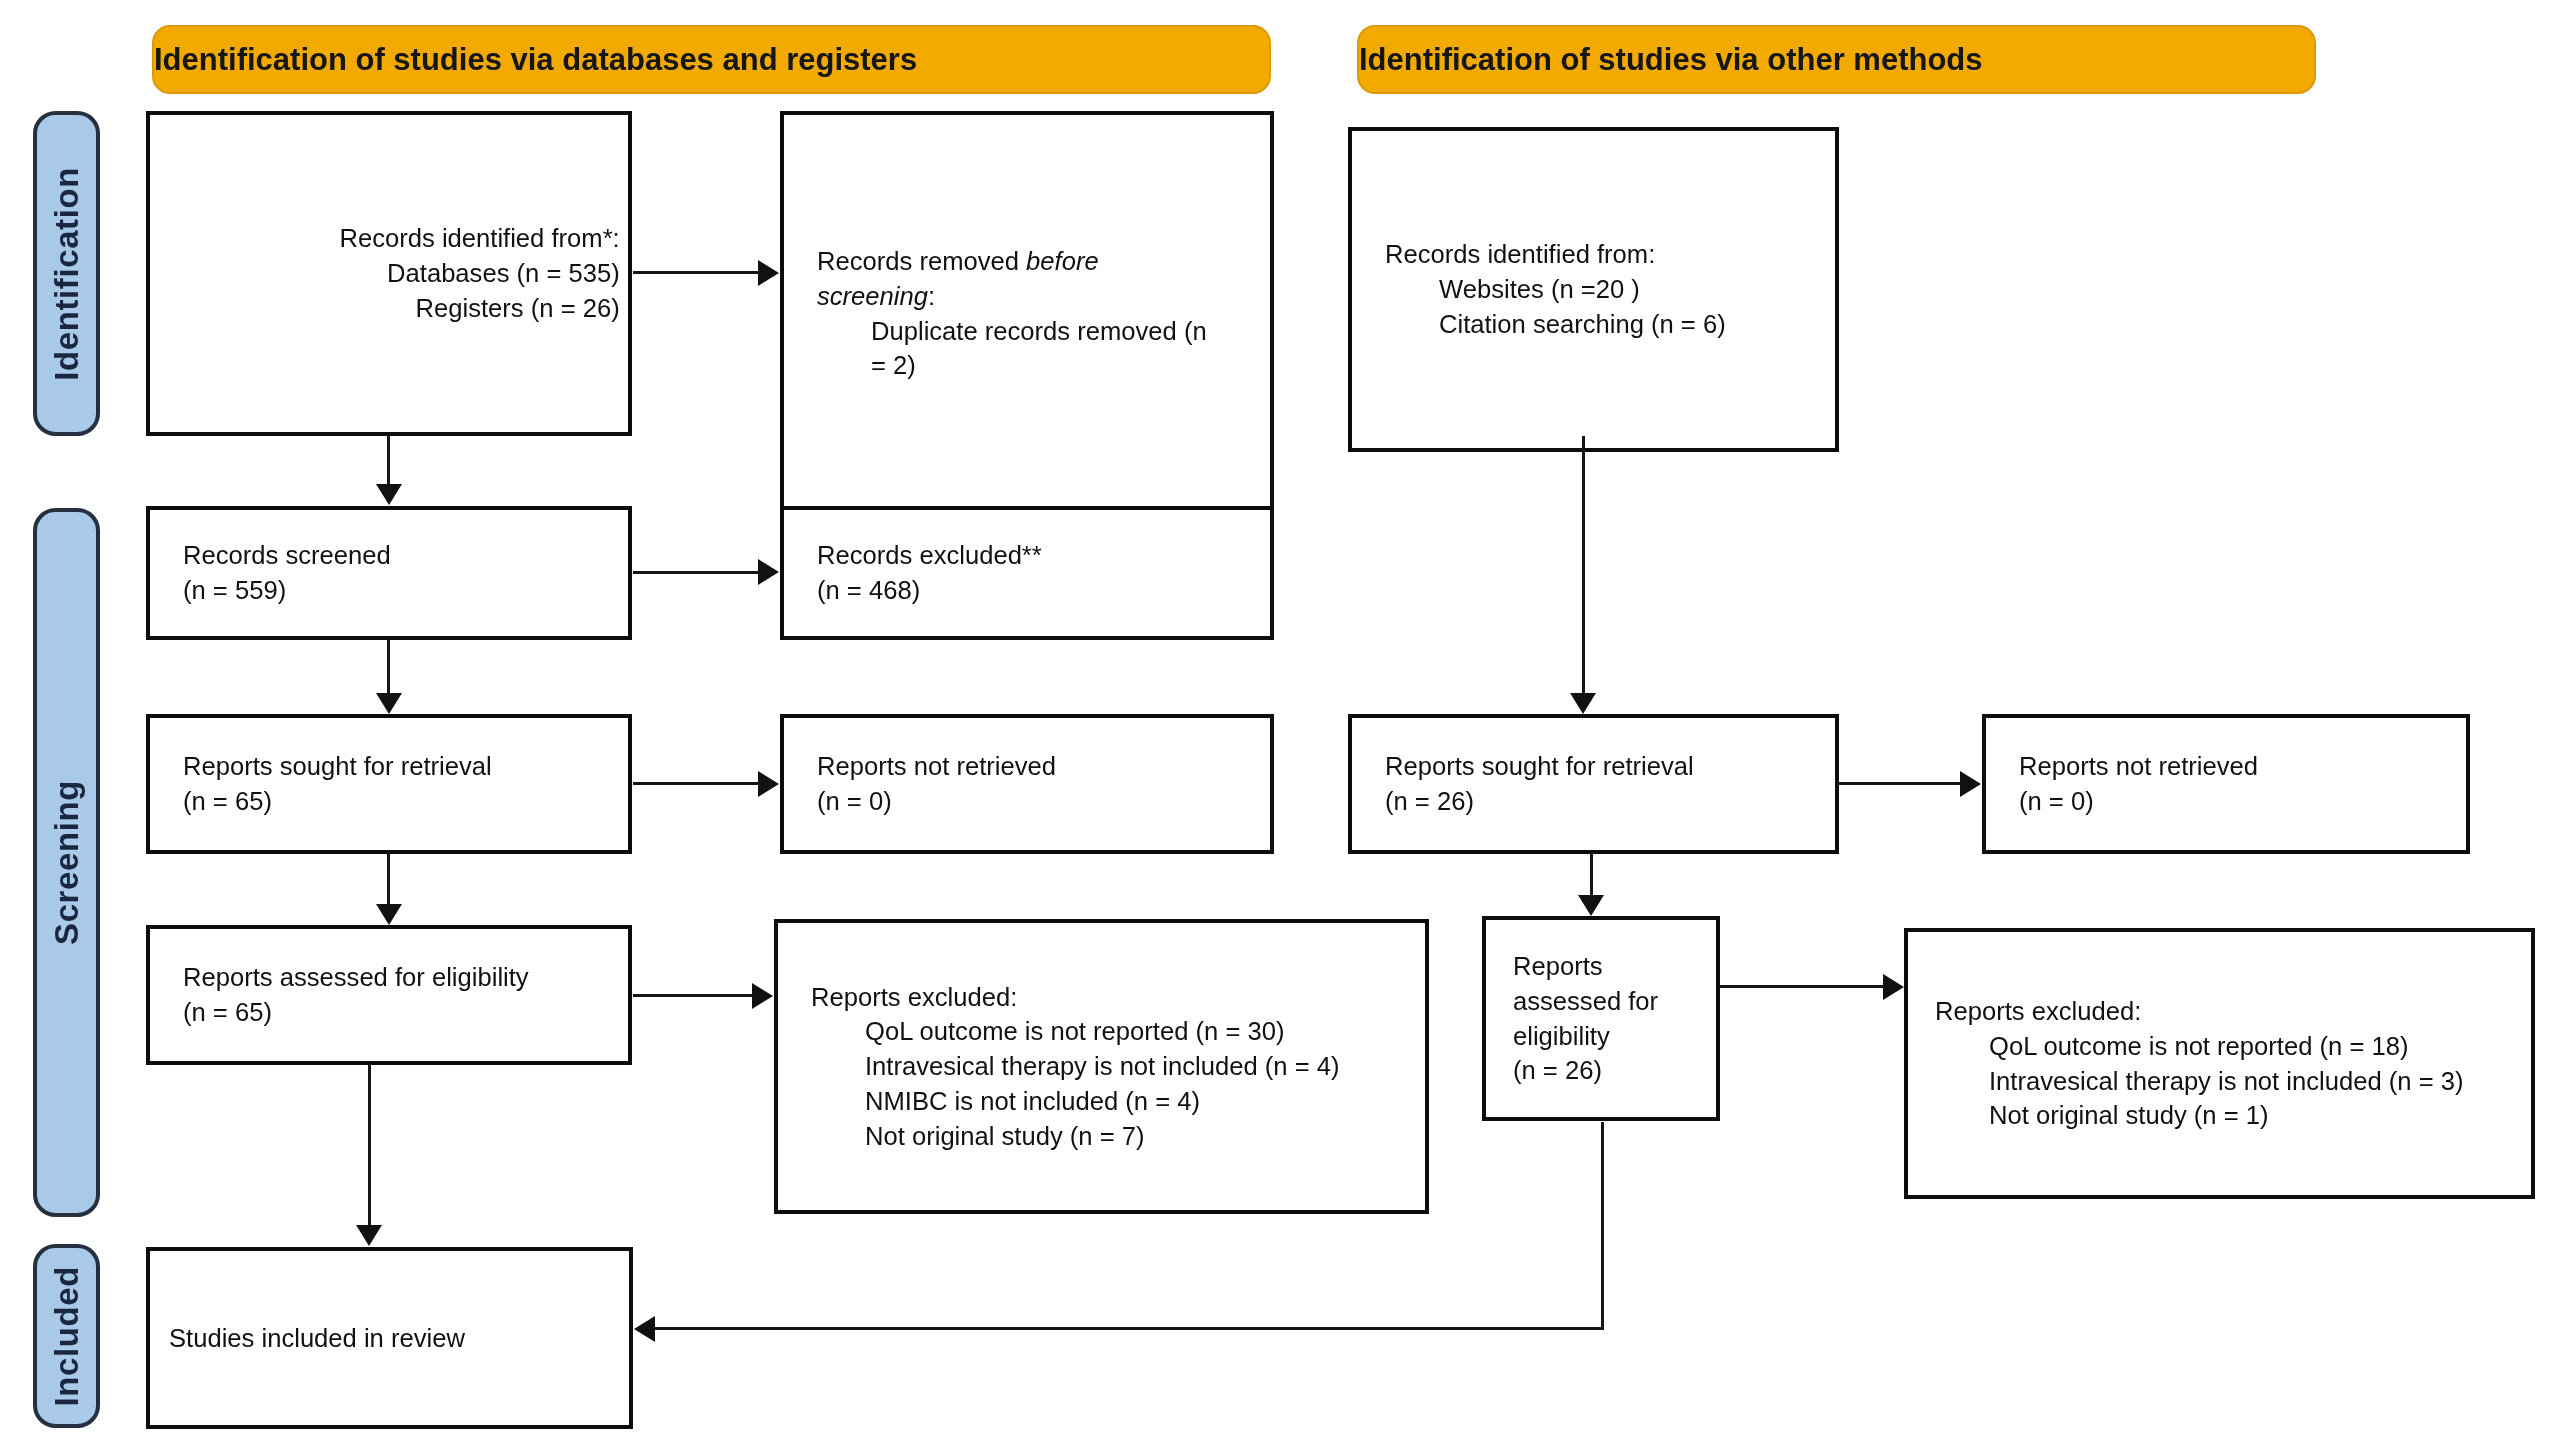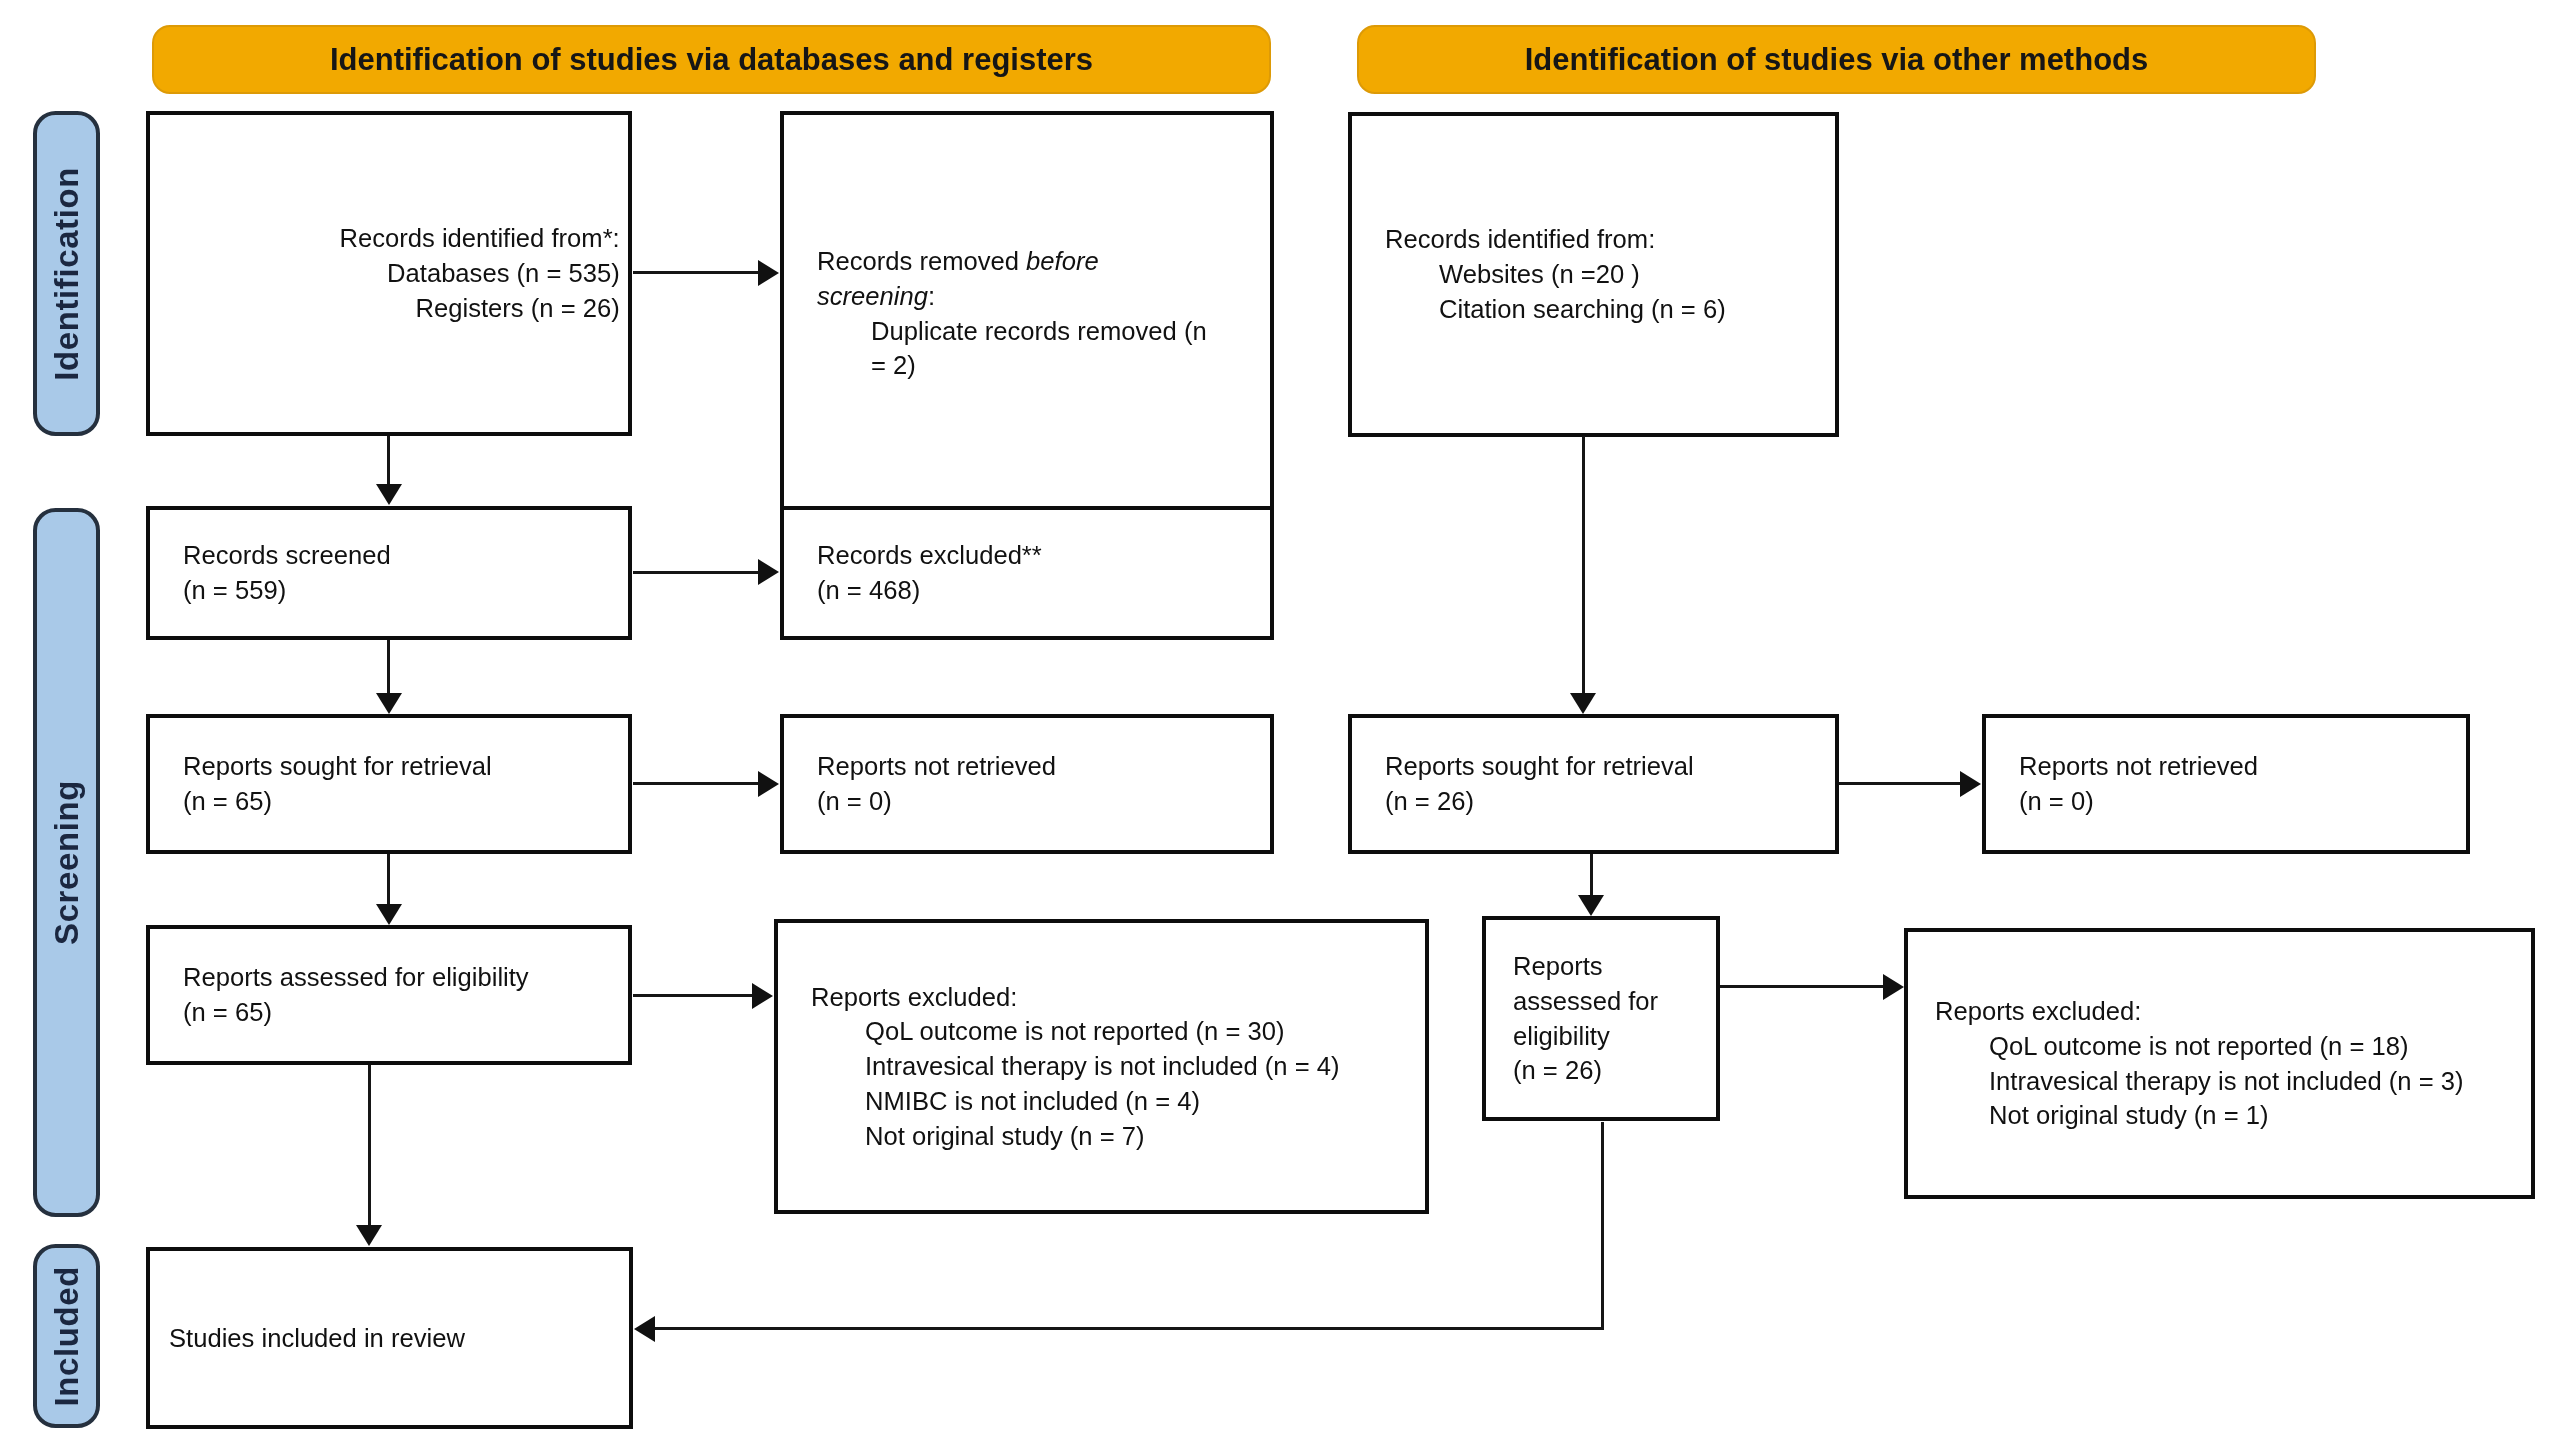--- a/index.html
+++ b/index.html
@@ -8,21 +8,21 @@
     width:2563px;height:1452px;
     background:#ffffff;
     font-family:"Liberation Sans", sans-serif;
     color:#111111;
   }
   .banner{
     position:absolute;
     background:#F2A900;
     border:2.4px solid #DD9A06;
     border-radius:18px;
-    display:flex;align-items:center;justify-content:center;
+    display:flex;align-items:center;justify-content:flex-start;
     font-weight:bold;font-size:31px;color:#161616;
     box-sizing:border-box;
   }
   .stage{
     position:absolute;
     background:#A9C9E8;
     border:4.8px solid #25303E;
     border-radius:22.6px;
     display:flex;align-items:center;justify-content:center;
     box-sizing:border-box;
@@ -85,21 +85,21 @@
     <div>Records identified from*:</div>
     <div class="indent">Databases (n = 535)</div>
     <div class="indent">Registers (n = 26)</div>
   </div>
 
   <div class="box" style="left:780px;top:111px;width:494px;height:405px;">
     <div class="narrowwrap"><span>Records removed </span><i>before screening</i><span>:</span></div>
     <div class="indent narrowwrap">Duplicate records removed (n = 2)</div>
   </div>
 
-  <div class="box" style="left:1348px;top:112px;width:491px;height:325px;">
+  <div class="box" style="left:1348px;top:127px;width:491px;height:325px;">
     <div>Records identified from:</div>
     <div class="indent">Websites (n =20 )</div>
     <div class="indent">Citation searching (n = 6)</div>
   </div>
 
   <div class="box" style="left:146px;top:506px;width:486px;height:134px;">
     <div>Records screened</div>
     <div>(n = 559)</div>
   </div>
   <div class="box" style="left:780px;top:506px;width:494px;height:134px;">

